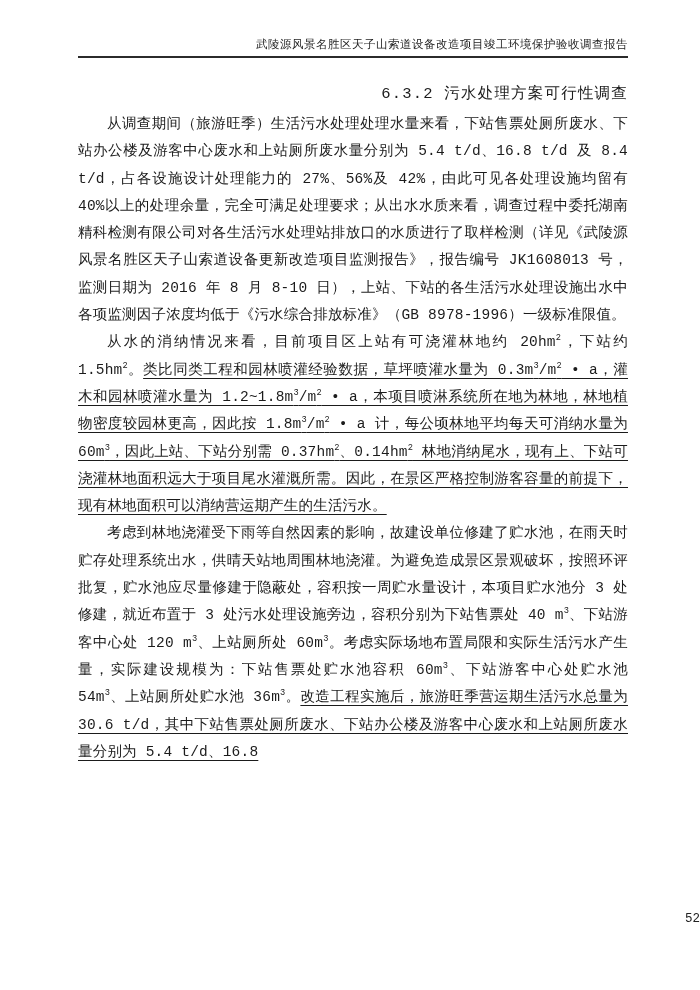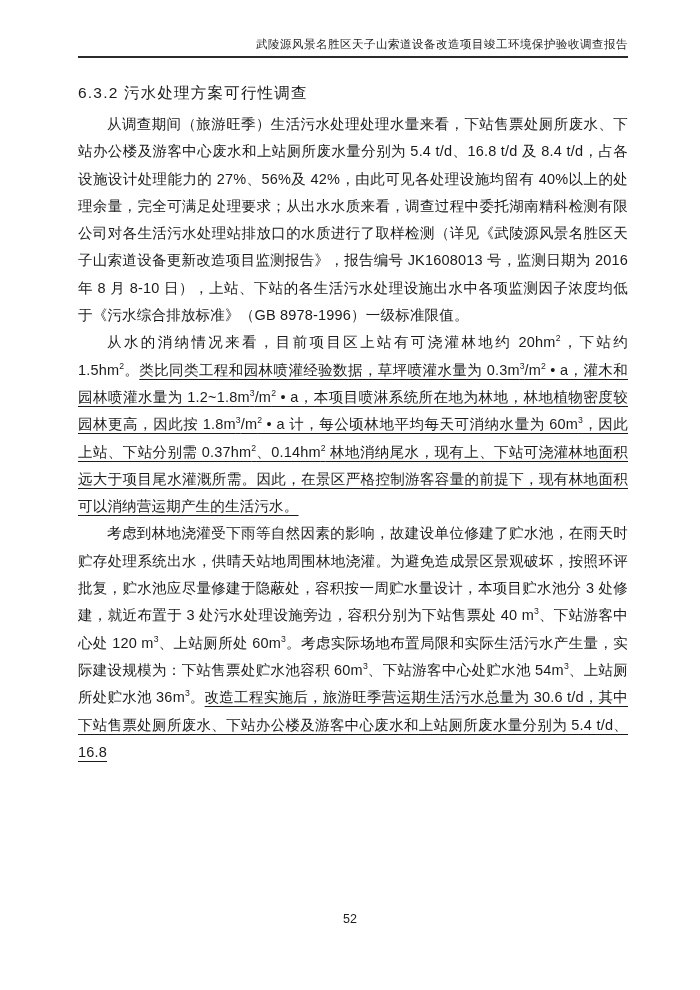--- a/index.html
+++ b/index.html
@@ -1,21 +1,21 @@
 <!DOCTYPE html>
 <html><head>
 <meta charset="utf-8">
 <style>
   html, body { margin: 0; padding: 0; background: #ffffff; }
   .page {
     position: relative;
     width: 700px;
     height: 990px;
     background: #ffffff;
-    font-family: Liberation Sans, sans-serif;
+    font-family: Liberation Mono, monospace;
     color: #1b1b1b;
     overflow: hidden;
   }
   .text-col {
     position: absolute;
     left: 78px;
     top: 0;
     width: 550px;
   }
   .page-header {
@@ -25,20 +25,21 @@
     font-size: 11.5px;
     letter-spacing: 0.5px;
     color: #1f1f1f;
     border-bottom: 2px solid #2b2b2b;
   }
   .section-heading {
     font-size: 15.5px;
     font-weight: 500;
     letter-spacing: 1.2px;
     margin: 25px 0 7px 0;
+    text-align: right;
   }
   .body-par {
     margin: 0;
     font-size: 14.5px;
     line-height: 27.3px;
     text-align: justify;
     text-justify: inter-ideograph;
     text-indent: 2em;
     letter-spacing: 0.2px;
   }
@@ -51,21 +52,21 @@
     font-size: 60%;
     line-height: 0;
     vertical-align: super;
     letter-spacing: 0;
   }
   .page-number {
     position: absolute;
     top: 912px;
     left: 0;
     width: 100%;
-    text-align: center;
+    text-align: right;
     font-size: 12.5px;
     color: #222;
   }
 </style>
 </head>
 <body>
 
 <div class="page">
   <div class="text-col">
     <div class="page-header">

